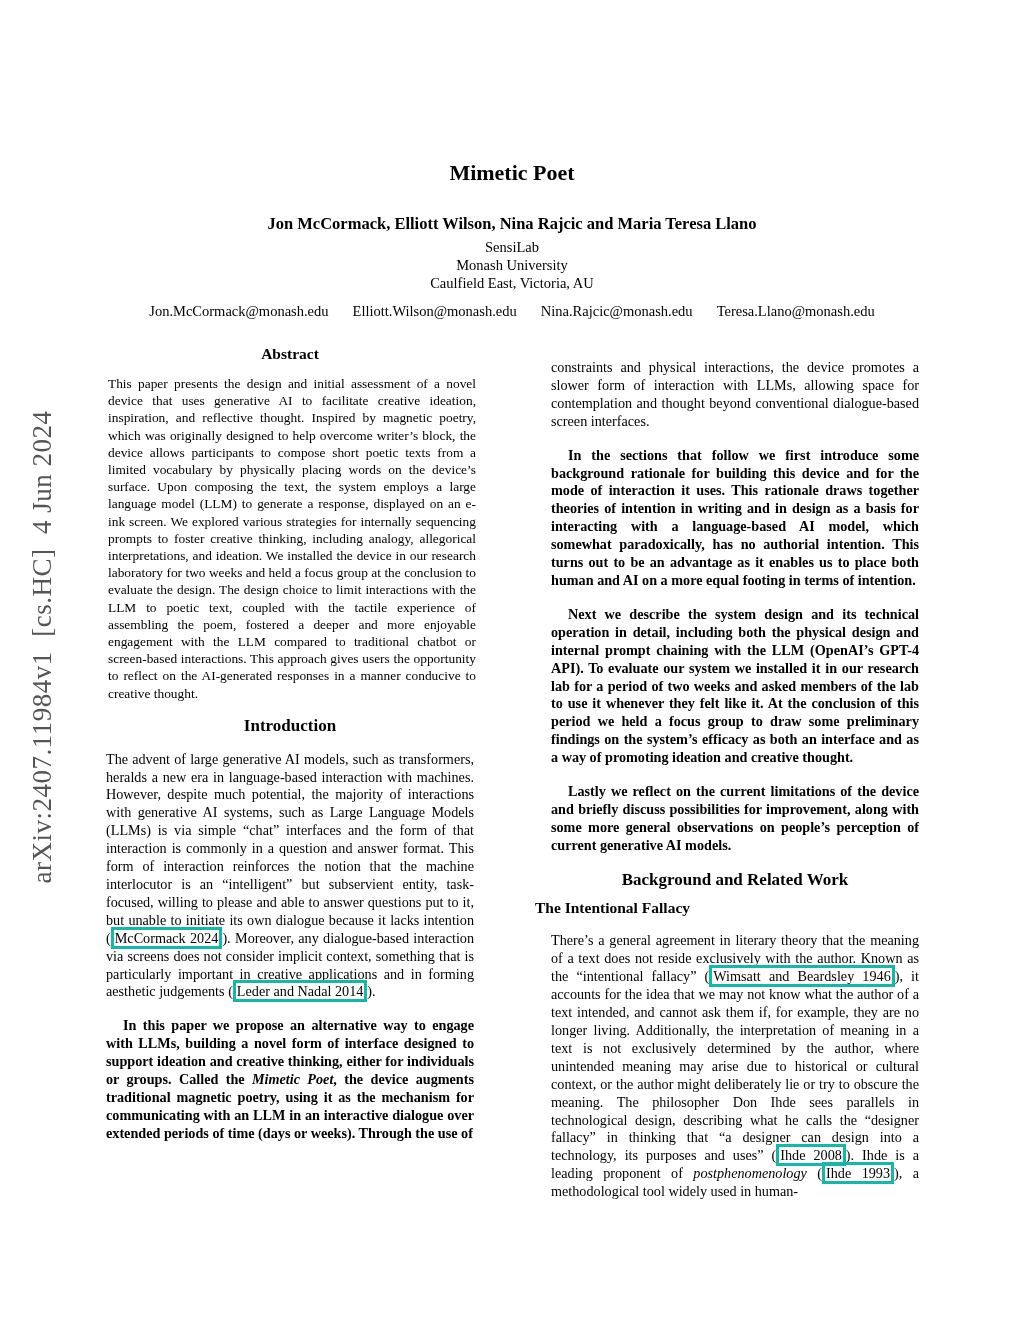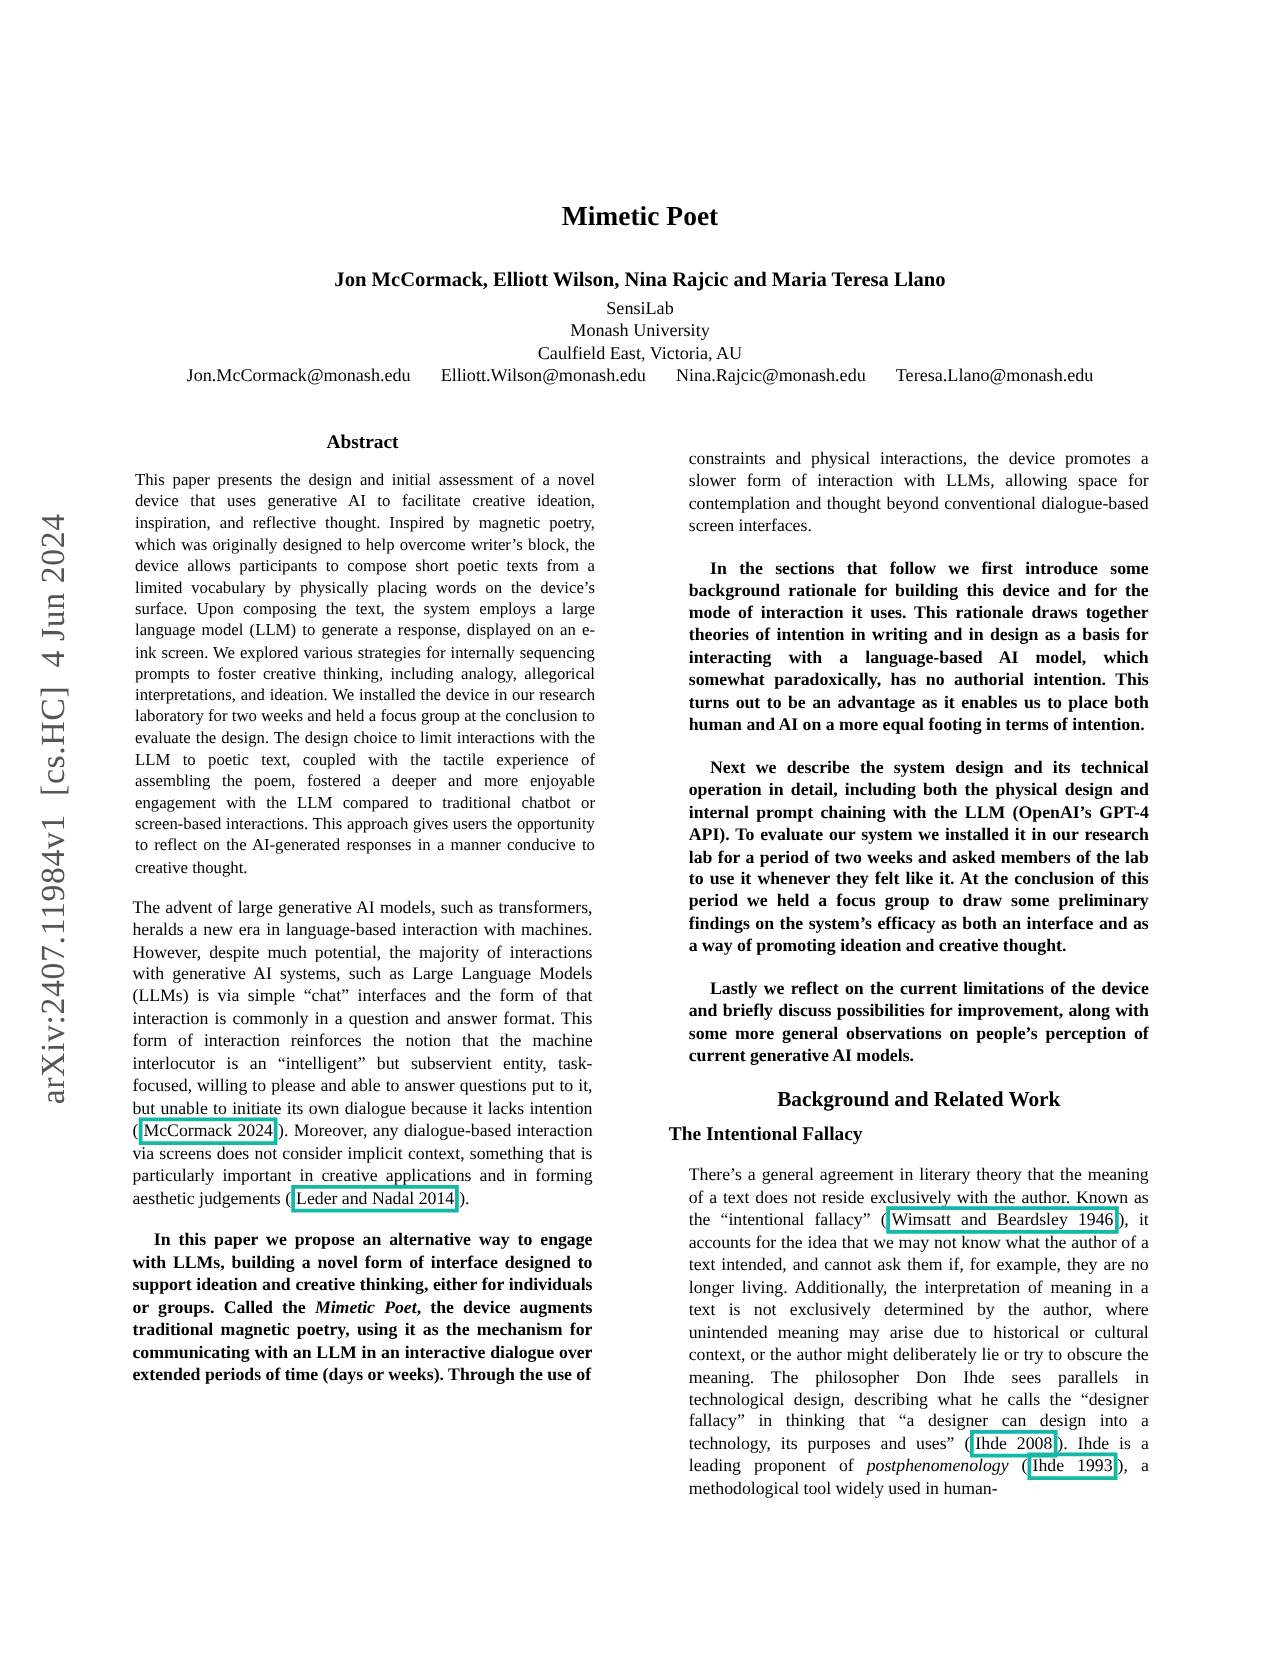--- a/index.html
+++ b/index.html
@@ -39,21 +39,21 @@
   .authors{
     font-size:16.5px;
     font-weight:bold;
     margin:0 0 4px 0;
   }
   .affil{
     font-size:14.5px;
     line-height:18px;
   }
   .emails{
-    margin-top:1px;
+    margin-top:11px;
     font-size:14.5px;
     display:flex;
     justify-content:center;
     gap:24px;
   }
   .emails span{white-space:nowrap;}
   
   .columns{
     position:absolute;
     left:90px;
@@ -121,20 +121,21 @@
         <span>Nina.Rajcic@monash.edu</span>
         <span>Teresa.Llano@monash.edu</span>
       </div>
   </div>
 
   <div class="columns">
 
     <div class="col">
       <div class="abstract-head">Abstract</div>
       <div class="abstract-body">This paper presents the design and initial assessment of a novel device that uses generative AI to facilitate creative ideation, inspiration, and reflective thought. Inspired by magnetic poetry, which was originally designed to help overcome writer’s block, the device allows participants to compose short poetic texts from a limited vocabulary by physically placing words on the device’s surface. Upon composing the text, the system employs a large language model (LLM) to generate a response, displayed on an e-ink screen. We explored various strategies for internally sequencing prompts to foster creative thinking, including analogy, allegorical interpretations, and ideation. We installed the device in our research laboratory for two weeks and held a focus group at the conclusion to evaluate the design. The design choice to limit interactions with the LLM to poetic text, coupled with the tactile experience of assembling the poem, fostered a deeper and more enjoyable engagement with the LLM compared to traditional chatbot or screen-based interactions. This approach gives users the opportunity to reflect on the AI-generated responses in a manner conducive to creative thought.</div>
+      <div class="section-head">Introduction</div>
       <div>
           <p class="para"><span>The advent of large generative AI models, such as transformers, heralds a new era in language-based interaction with machines. However, despite much potential, the majority of interactions with generative AI systems, such as Large Language Models (LLMs) is via simple “chat” interfaces and the form of that interaction is commonly in a question and answer format. This form of interaction reinforces the notion that the machine interlocutor is an “intelligent” but subservient entity, task-focused, willing to please and able to answer questions put to it, but unable to initiate its own dialogue because it lacks intention (</span><span class="cite">McCormack 2024</span><span>). Moreover, any dialogue-based interaction via screens does not consider implicit context, something that is particularly important in creative applications and in forming aesthetic judgements (</span><span class="cite">Leder and Nadal 2014</span><span>).</span></p>
           <p class="para indent"><span>In this paper we propose an alternative way to engage with LLMs, building a novel form of interface designed to support ideation and creative thinking, either for individuals or groups. Called the </span><span class="ital">Mimetic Poet</span><span>, the device augments traditional magnetic poetry, using it as the mechanism for communicating with an LLM in an interactive dialogue over extended periods of time (days or weeks). Through the use of</span></p>
         </div>
     </div>
 
     <div class="col">
       <div>
           <p class="para"><span>constraints and physical interactions, the device promotes a slower form of interaction with LLMs, allowing space for contemplation and thought beyond conventional dialogue-based screen interfaces.</span></p>
           <p class="para indent"><span>In the sections that follow we first introduce some background rationale for building this device and for the mode of interaction it uses. This rationale draws together theories of intention in writing and in design as a basis for interacting with a language-based AI model, which somewhat paradoxically, has no authorial intention. This turns out to be an advantage as it enables us to place both human and AI on a more equal footing in terms of intention.</span></p>

